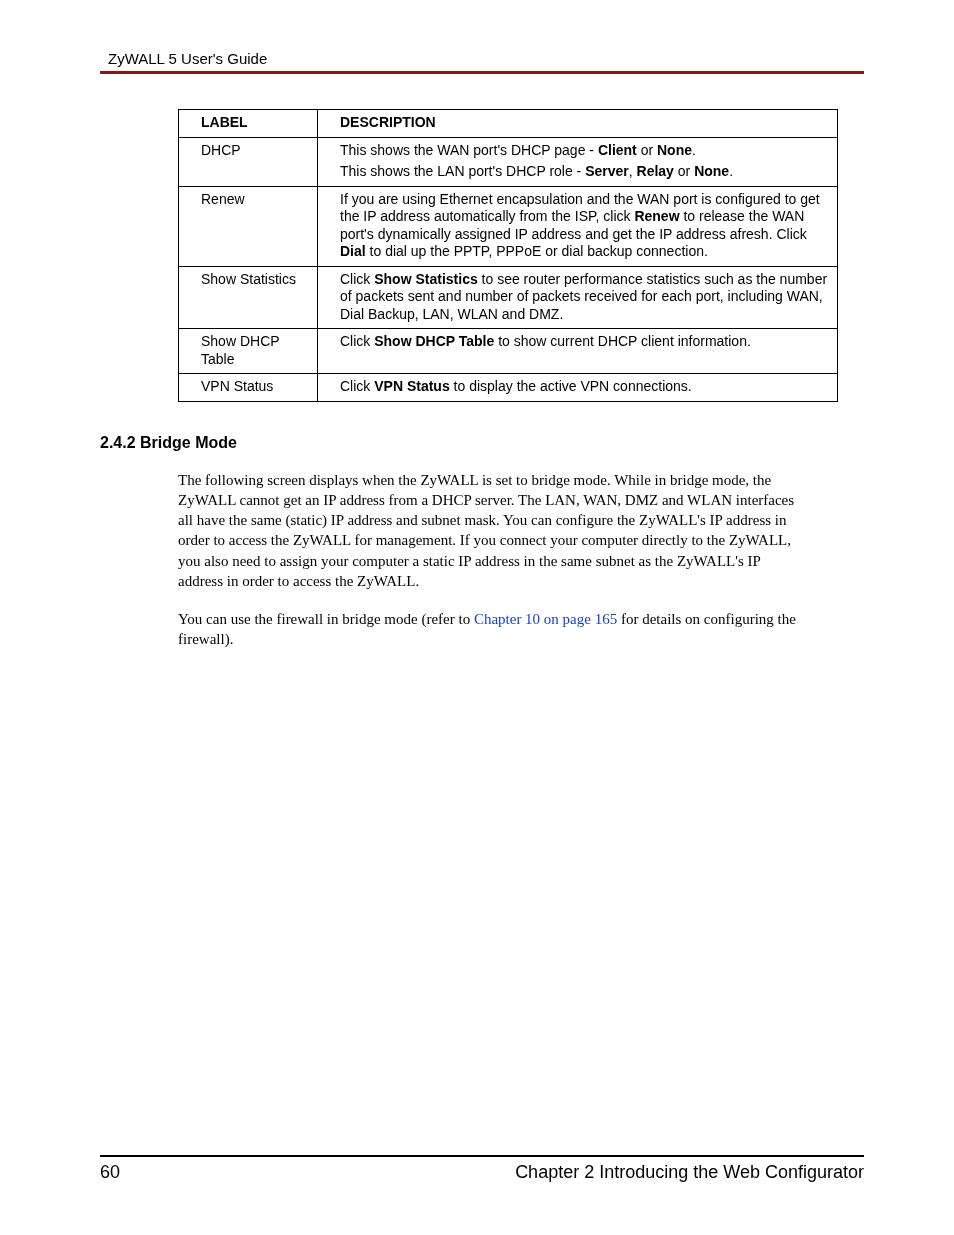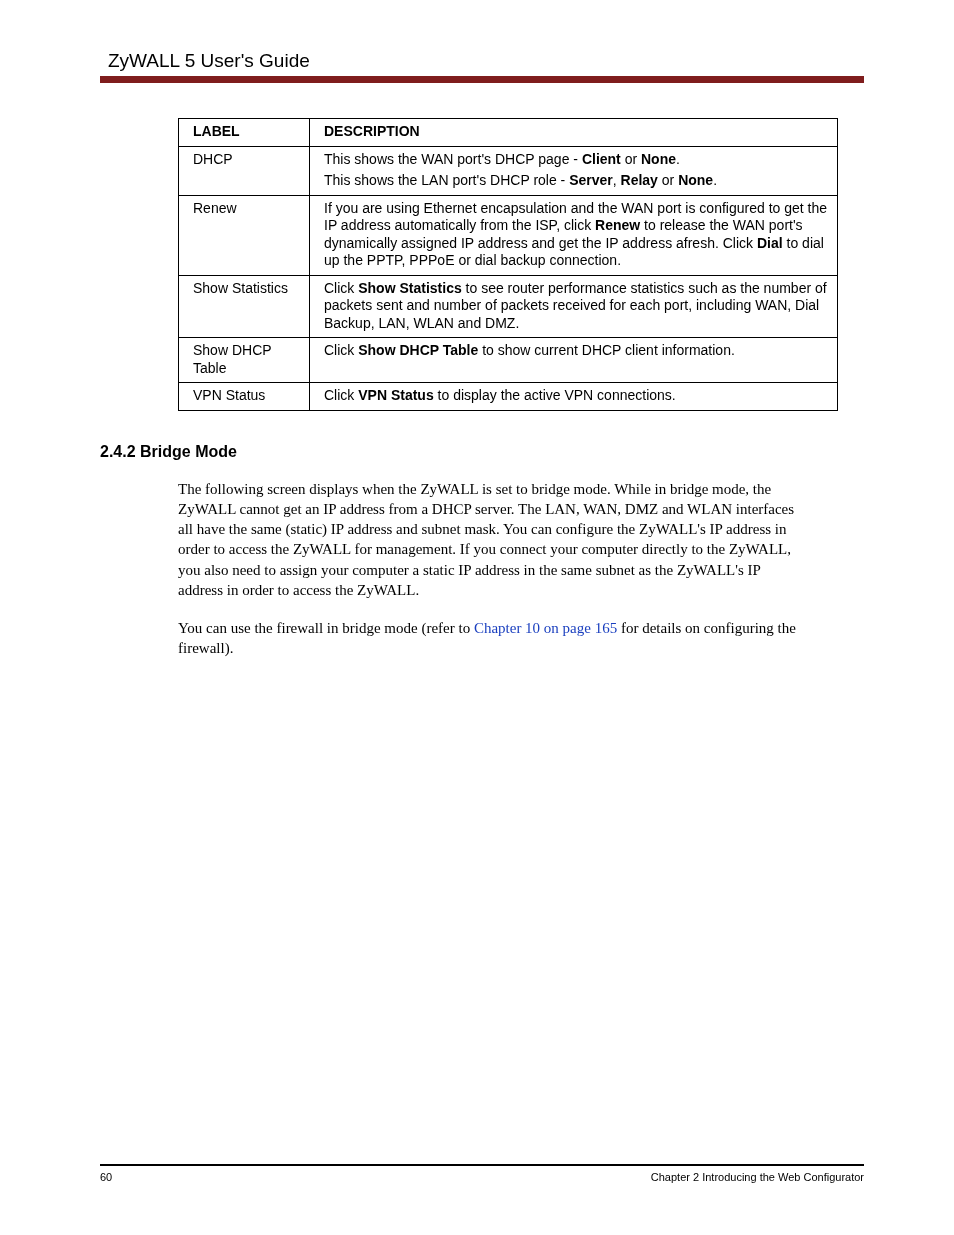--- a/index.html
+++ b/index.html
@@ -11,43 +11,43 @@
   }
   .page {
     width: 954px;
     height: 1235px;
     position: relative;
     box-sizing: border-box;
     padding: 50px 90px 0 100px;
   }
   .header-bar {
     font-family: Arial, Helvetica, sans-serif;
-    font-size: 19px;
-    border-bottom: 7px solid #7f1d1d;
+    font-size: 15px;
+    border-bottom: 3px solid #7f1d1d;
     padding: 0 0 4px 8px;
   }
   .table-block {
     margin: 35px 0 0 78px;
   }
   .table-caption {
     font-family: Arial, Helvetica, sans-serif;
     font-size: 14px;
     margin: 0 0 6px 2px;
   }
   .table-caption b { font-weight: bold; }
   table.cfg {
     border-collapse: collapse;
     width: 660px;
     font-family: Arial, Helvetica, sans-serif;
     font-size: 14px;
   }
   table.cfg th, table.cfg td {
     border: 1px solid #000;
     vertical-align: top;
-    padding: 4px 6px 5px 14px;
+    padding: 4px 6px 5px 22px;
     text-align: left;
     line-height: 1.25;
   }
   table.cfg th {
     font-weight: bold;
     font-variant: normal;
   }
   table.cfg th.label-col, table.cfg td.label-col { width: 110px; }
   .section-heading {
     font-family: Arial, Helvetica, sans-serif;
@@ -63,21 +63,21 @@
   }
   .body-text p { margin: 0 0 18px 0; }
   .link { color: #1a3fbf; }
   .footer {
     position: absolute;
     left: 100px;
     right: 90px;
     bottom: 52px;
     border-top: 2px solid #000;
     font-family: Arial, Helvetica, sans-serif;
-    font-size: 11px;
+    font-size: 18px;
     padding-top: 5px;
   }
   .footer .left { float: left; }
   .footer .right { float: right; }
   .b { font-weight: bold; }
 </style>
 </head>
 <body>
 
 <div class="page">

